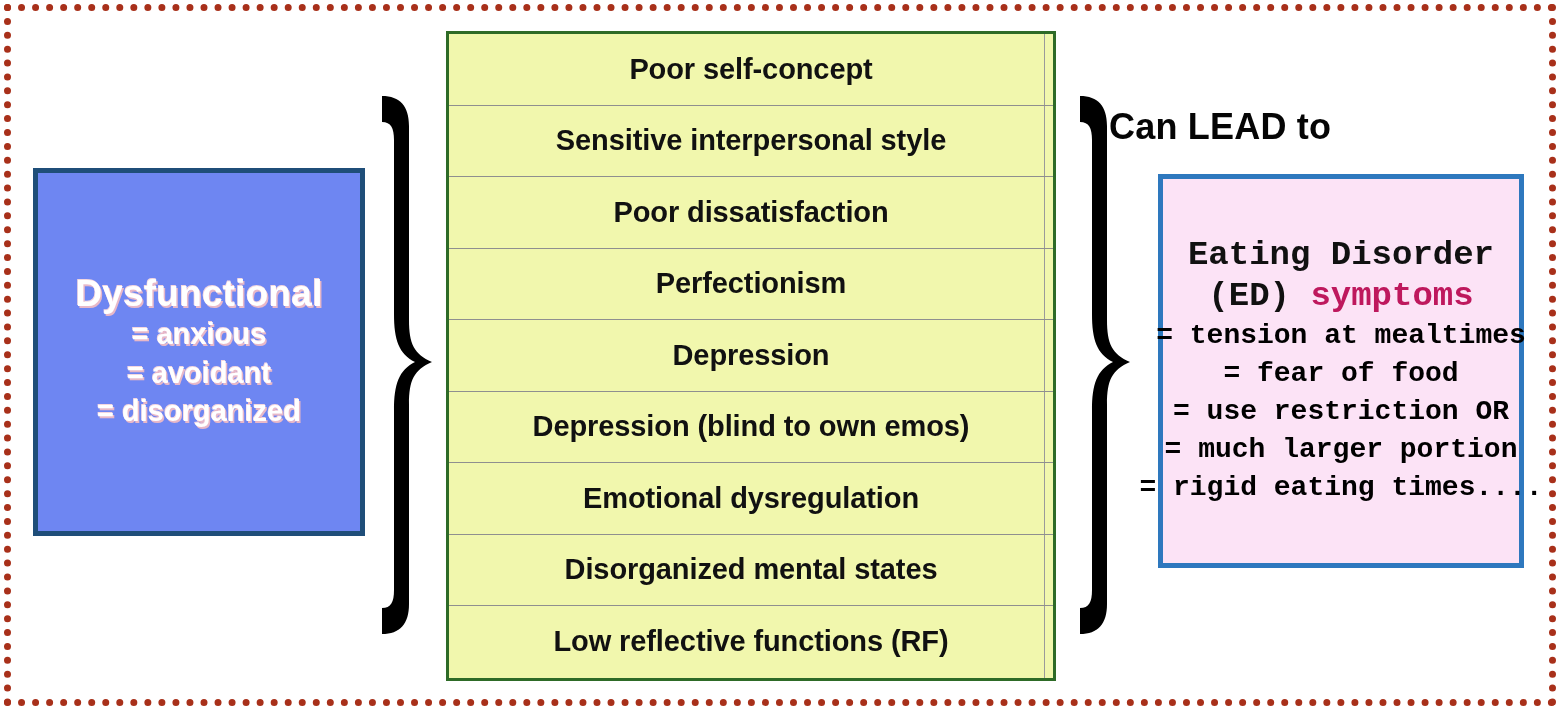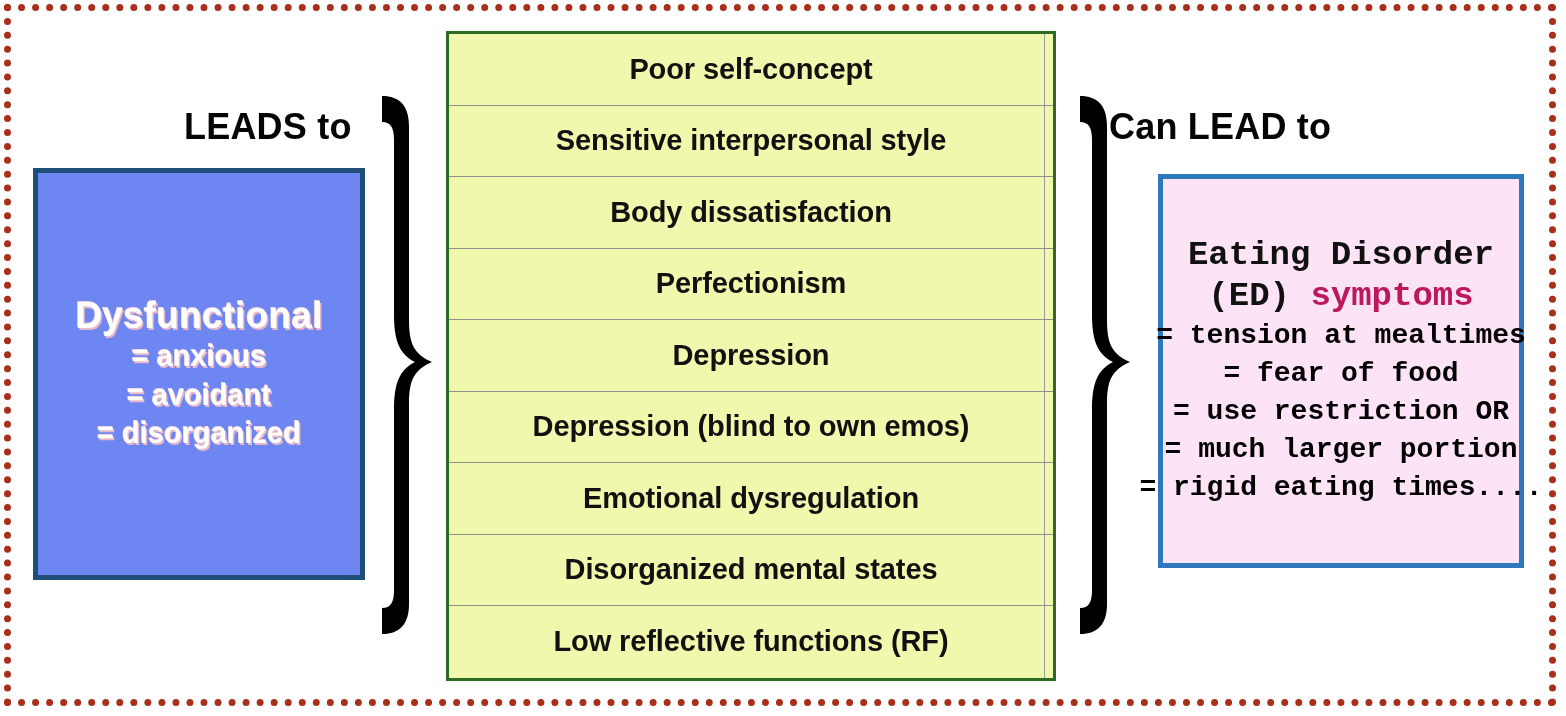--- a/index.html
+++ b/index.html
@@ -13,21 +13,21 @@
   
   #dotted-frame{
     position:absolute;left:4px;top:4px;width:1552px;height:702px;
     border:7px dotted #A8301A;
     box-sizing:border-box;
     pointer-events:none;
   }
 
   
   #attachment-box{
-    position:absolute;left:33px;top:168px;width:332px;height:412px;
+    position:absolute;left:33px;top:168px;width:332px;height:368px;
     background:#6E86F2;
     border:5px solid #1F4E79;
     box-sizing:border-box;
     display:flex;flex-direction:column;align-items:center;justify-content:center;
     text-align:center;
     padding:4px 6px;
   }
   .blue-head{
     font-weight:bold;
     font-size:37px;
@@ -122,21 +122,20 @@
 
   <div id="dotted-frame"></div>
 
   <div id="attachment-box">
     <div class="blue-head">Dysfunctional</div>
     <div class="blue-item">= anxious</div>
     <div class="blue-item">= avoidant</div>
     <div class="blue-item">= disorganized</div>
   </div>
 
-  <div class="lead-label" id="label-leads-to">LEADS to</div>
 
   <div class="brace" style="left:370px;top:92px;">
     <svg width="70" height="546" viewBox="0 0 70 546" xmlns="http://www.w3.org/2000/svg">
       <path d="M12 4
                C 30 4, 39 14, 39 34
                L 39 228
                C 39 252, 44 262, 62 270
                C 44 278, 39 288, 39 312
                L 39 512
                C 39 532, 30 542, 12 542
@@ -153,21 +152,21 @@
 
   <div id="symptom-table">
     <div class="col-rule"></div>
     <div class="srow">
         <span>Poor self-concept</span>
       </div>
     <div class="srow">
         <span>Sensitive interpersonal style</span>
       </div>
     <div class="srow">
-        <span>Body dissatisfaction</span>
+        <span>Poor dissatisfaction</span>
       </div>
     <div class="srow">
         <span>Perfectionism</span>
       </div>
     <div class="srow">
         <span>Depression</span>
       </div>
     <div class="srow">
         <span>Depression (blind to own emos)</span>
       </div>

